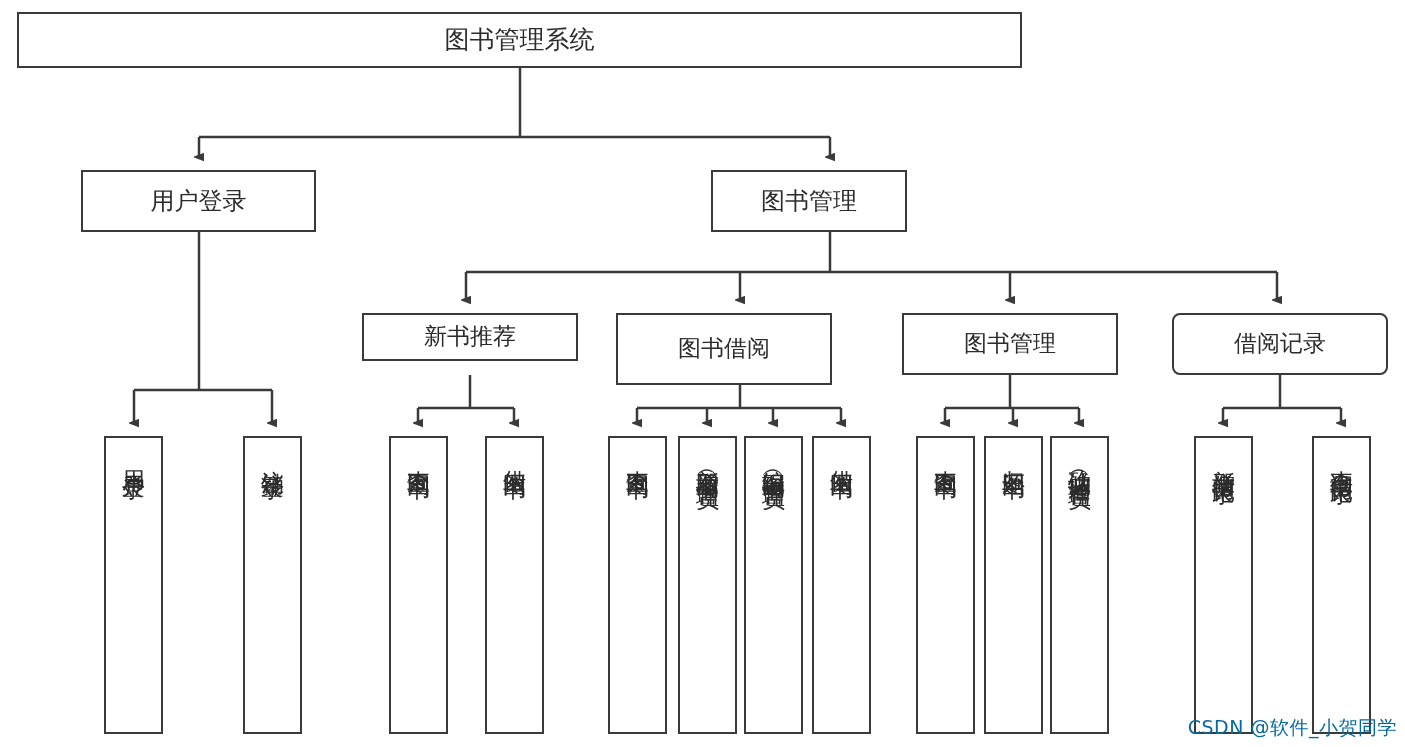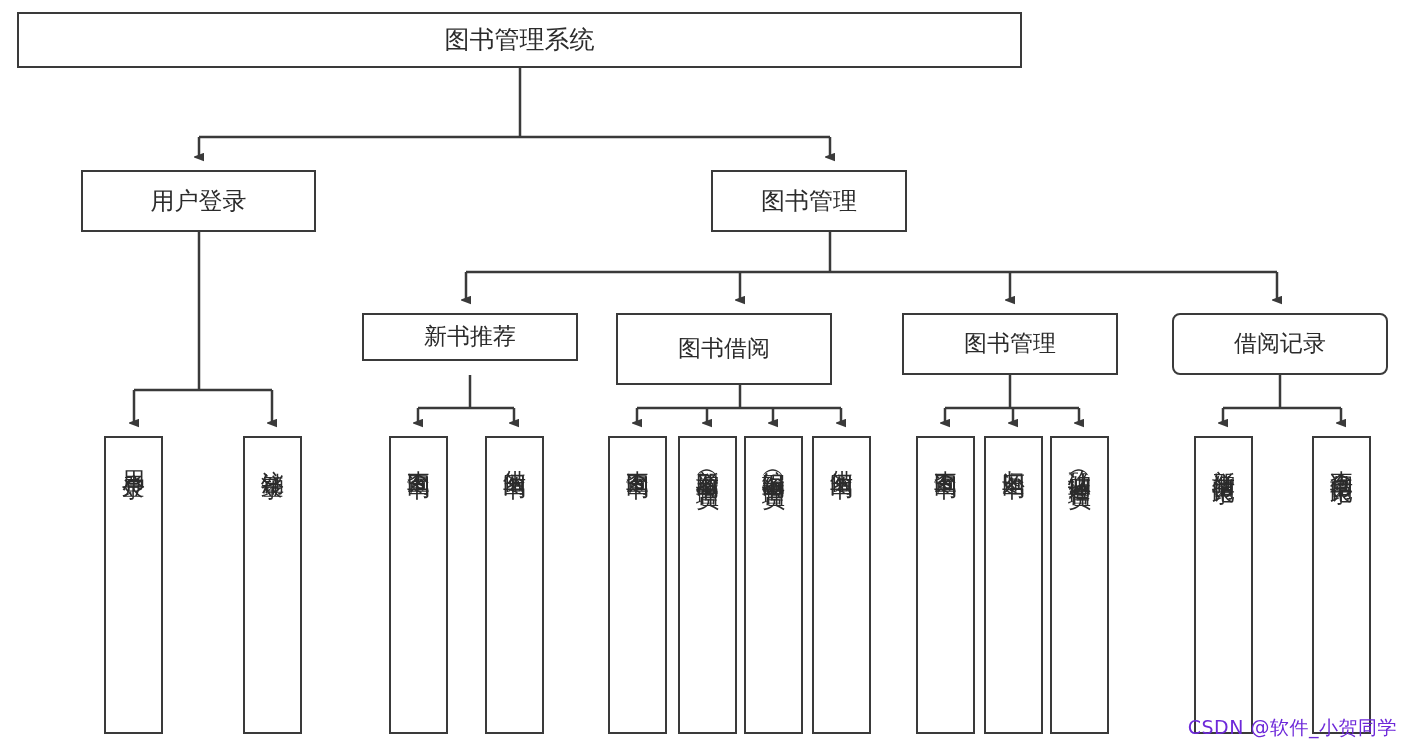--- a/index.html
+++ b/index.html
@@ -57,21 +57,21 @@
     text-orientation: upright;
     letter-spacing: 2.5px;
     line-height: 1;
     white-space: nowrap;
   }
   #watermark {
     position: absolute;
     right: 8px;
     bottom: 6px;
     font-size: 19px;
-    color: #6d28d9;
+    color: #0369a1;
     letter-spacing: 0.5px;
     white-space: nowrap;
   }
 </style>
 </head>
 <body>
 
 <div id="canvas">
 
   <svg id="wires" viewBox="0 0 1405 747">

